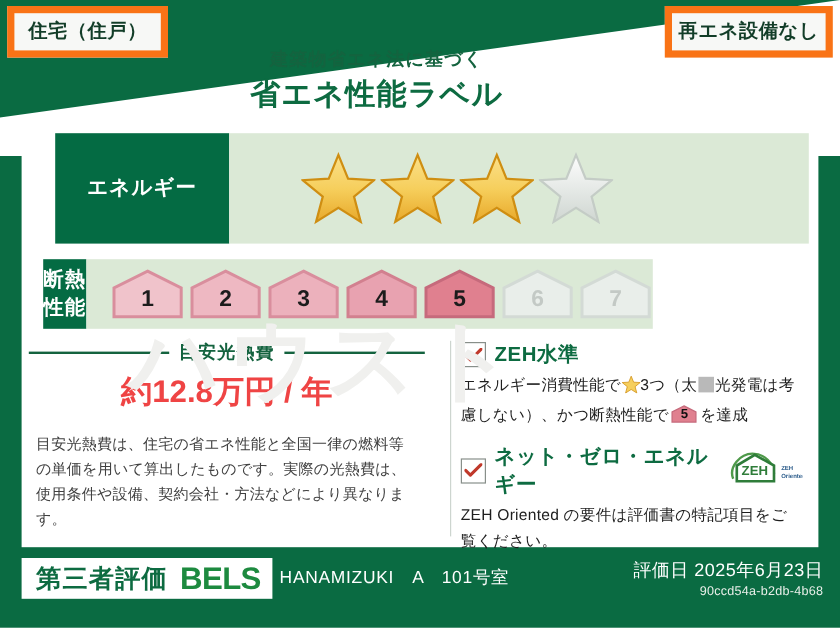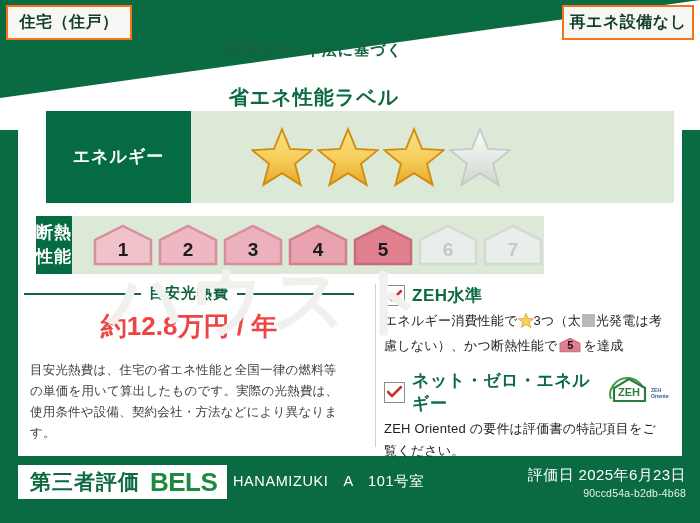--- a/index.html
+++ b/index.html
@@ -19,39 +19,39 @@
     overflow:hidden;pointer-events:none;
   }
   .swoosh .tri{
     position:absolute;left:0;top:0;width:700px;height:130px;
     background:#ffffff;
     clip-path:polygon(0 98px, 700px 0px, 700px 130px, 0 130px);
   }
   
   .tag{
     position:absolute;top:5px;
-    background:#f7f8f6;border:2px solid #f97316;
+    background:#f7f8f6;border:6px solid #f97316;
     color:#123d28;font-weight:bold;font-size:16px;
     display:flex;align-items:center;justify-content:center;
     letter-spacing:0.5px;
   }
   .tag-left{left:6px;width:122px;height:31px;}
   .tag-right{right:6px;width:128px;height:31px;}
   
   .hdr{
     position:absolute;left:0;top:40px;width:628px;text-align:center;
     z-index:3;
   }
   .hdr .sub{
     font-size:15px;font-weight:bold;color:#14633f;letter-spacing:1px;
     line-height:20px;
   }
   .hdr .main{
-    font-size:20px;font-weight:bold;color:#0d6b41;letter-spacing:1px;
-    line-height:34px;margin-top:20px;
+    font-size:25px;font-weight:bold;color:#0d6b41;letter-spacing:1px;
+    line-height:34px;margin-top:2px;
   }
   
   .card{
     position:absolute;left:18px;top:101px;width:664px;height:355px;
     background:#ffffff;z-index:2;
   }
   
   .wm{
     position:absolute;left:90px;top:150px;
     font-size:74px;font-weight:bold;color:#f0f0ee;

